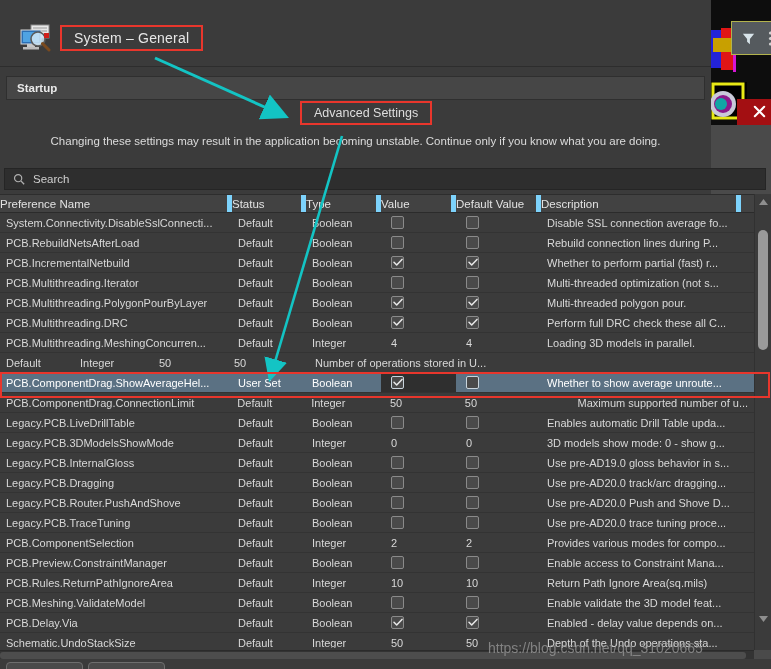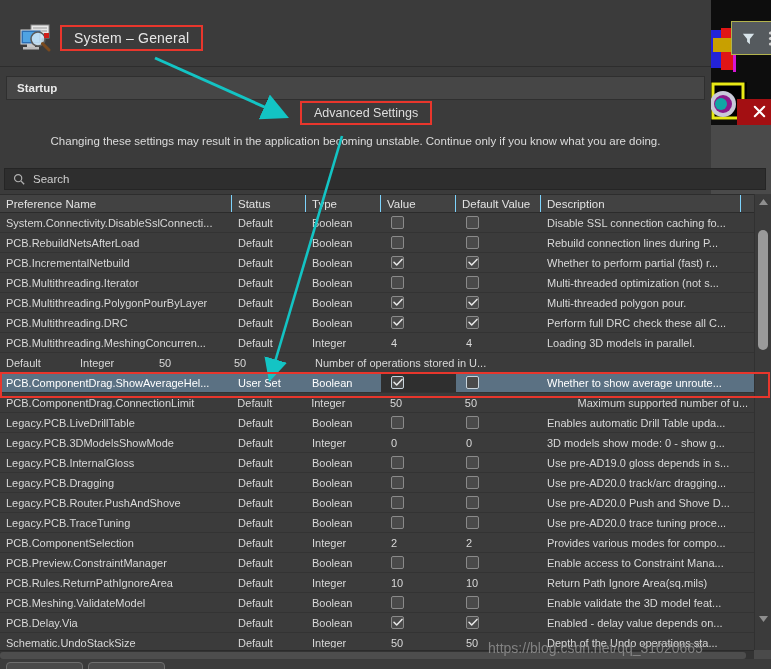--- a/index.html
+++ b/index.html
@@ -68,22 +68,22 @@
     background:#3b3b3b;
   }
   #grid-head{
     display:flex;height:19px;background:#424242;
     border-top:1px solid #2d2d2d;border-bottom:1px solid #2b2b2b;
     box-sizing:border-box;
   }
   #grid-head .hc{
     font-size:11.5px;color:#e2e2e2;
     display:flex;align-items:center;
-    border-right:1px solid #7dd3fc;
-    box-sizing:border-box;padding-left:6px;
+    border-right:5px solid #7dd3fc;
+    box-sizing:border-box;
     height:100%;
   }
   #rows{height:435px;overflow:hidden;position:relative;}
   .row{display:flex;height:20px;box-sizing:border-box;
        border-bottom:1px solid #333333;background:#3b3b3b;}
   .row.sel{background:#5b7183;}
   .cell{
     display:flex;align-items:center;box-sizing:border-box;
     padding-left:6px;overflow:hidden;white-space:nowrap;
     font-size:11px;color:#d8d8d8;height:100%;
@@ -243,21 +243,21 @@
       <div class="row">
         <div class="cell" style="width: 232px;">System.Connectivity.DisableSslConnecti...</div>
         <div class="cell" style="width: 74px;">Default</div>
         <div class="cell" style="width: 75px;">Boolean</div>
         <div class="cell ctr" style="width: 75px;">
           <span class="chk"></span>
         </div>
         <div class="cell ctr" style="width: 85px;">
           <span class="chk"></span>
         </div>
-        <div class="cell" style="width: 200px;">Disable SSL connection caching fo...</div>
+        <div class="cell" style="width: 200px;">Disable SSL connection average fo...</div>
       </div>
       <div class="row">
         <div class="cell" style="width: 232px;">PCB.RebuildNetsAfterLoad</div>
         <div class="cell" style="width: 74px;">Default</div>
         <div class="cell" style="width: 75px;">Boolean</div>
         <div class="cell ctr" style="width: 75px;">
           <span class="chk"></span>
         </div>
         <div class="cell ctr" style="width: 85px;">
           <span class="chk"></span>
@@ -398,21 +398,21 @@
       <div class="row">
         <div class="cell" style="width: 232px;">Legacy.PCB.InternalGloss</div>
         <div class="cell" style="width: 74px;">Default</div>
         <div class="cell" style="width: 75px;">Boolean</div>
         <div class="cell ctr" style="width: 75px;">
           <span class="chk"></span>
         </div>
         <div class="cell ctr" style="width: 85px;">
           <span class="chk"></span>
         </div>
-        <div class="cell" style="width: 200px;">Use pre-AD19.0 gloss depends in s...</div>
+        <div class="cell" style="width: 200px;">Use pre-AD19.0 gloss behavior in s...</div>
       </div>
       <div class="row">
         <div class="cell" style="width: 232px;">Legacy.PCB.Dragging</div>
         <div class="cell" style="width: 74px;">Default</div>
         <div class="cell" style="width: 75px;">Boolean</div>
         <div class="cell ctr" style="width: 75px;">
           <span class="chk"></span>
         </div>
         <div class="cell ctr" style="width: 85px;">
           <span class="chk"></span>

